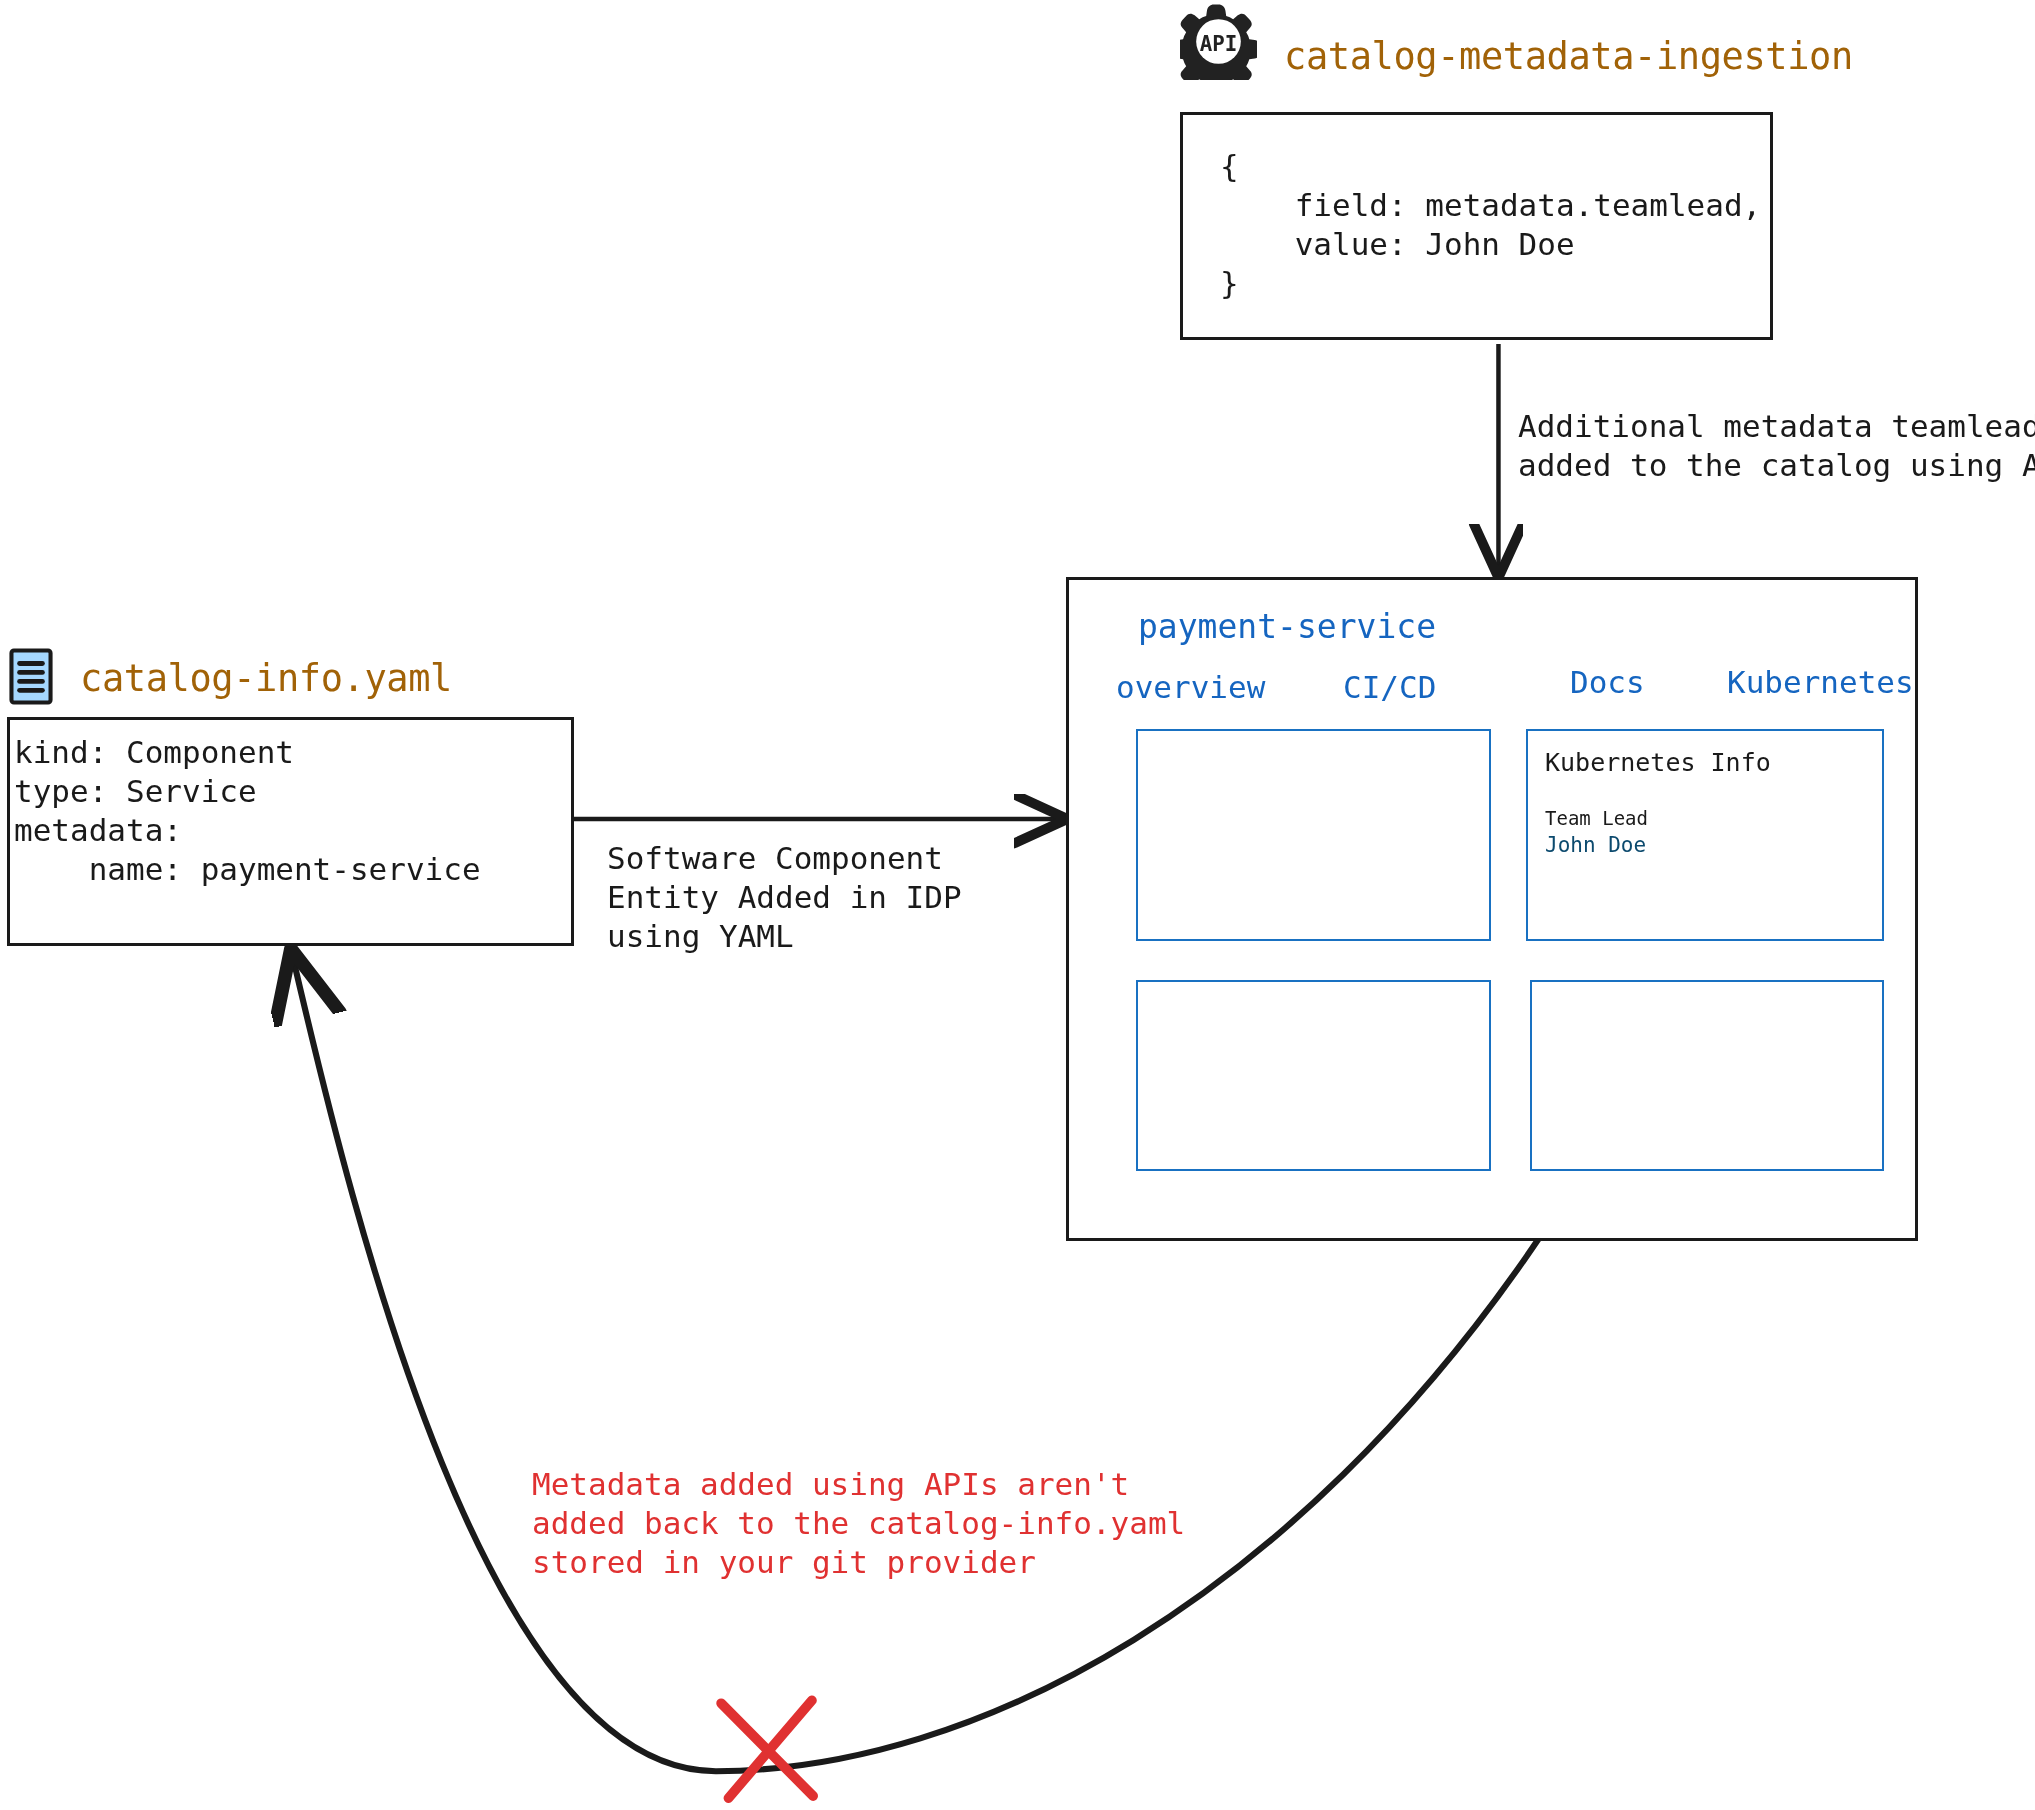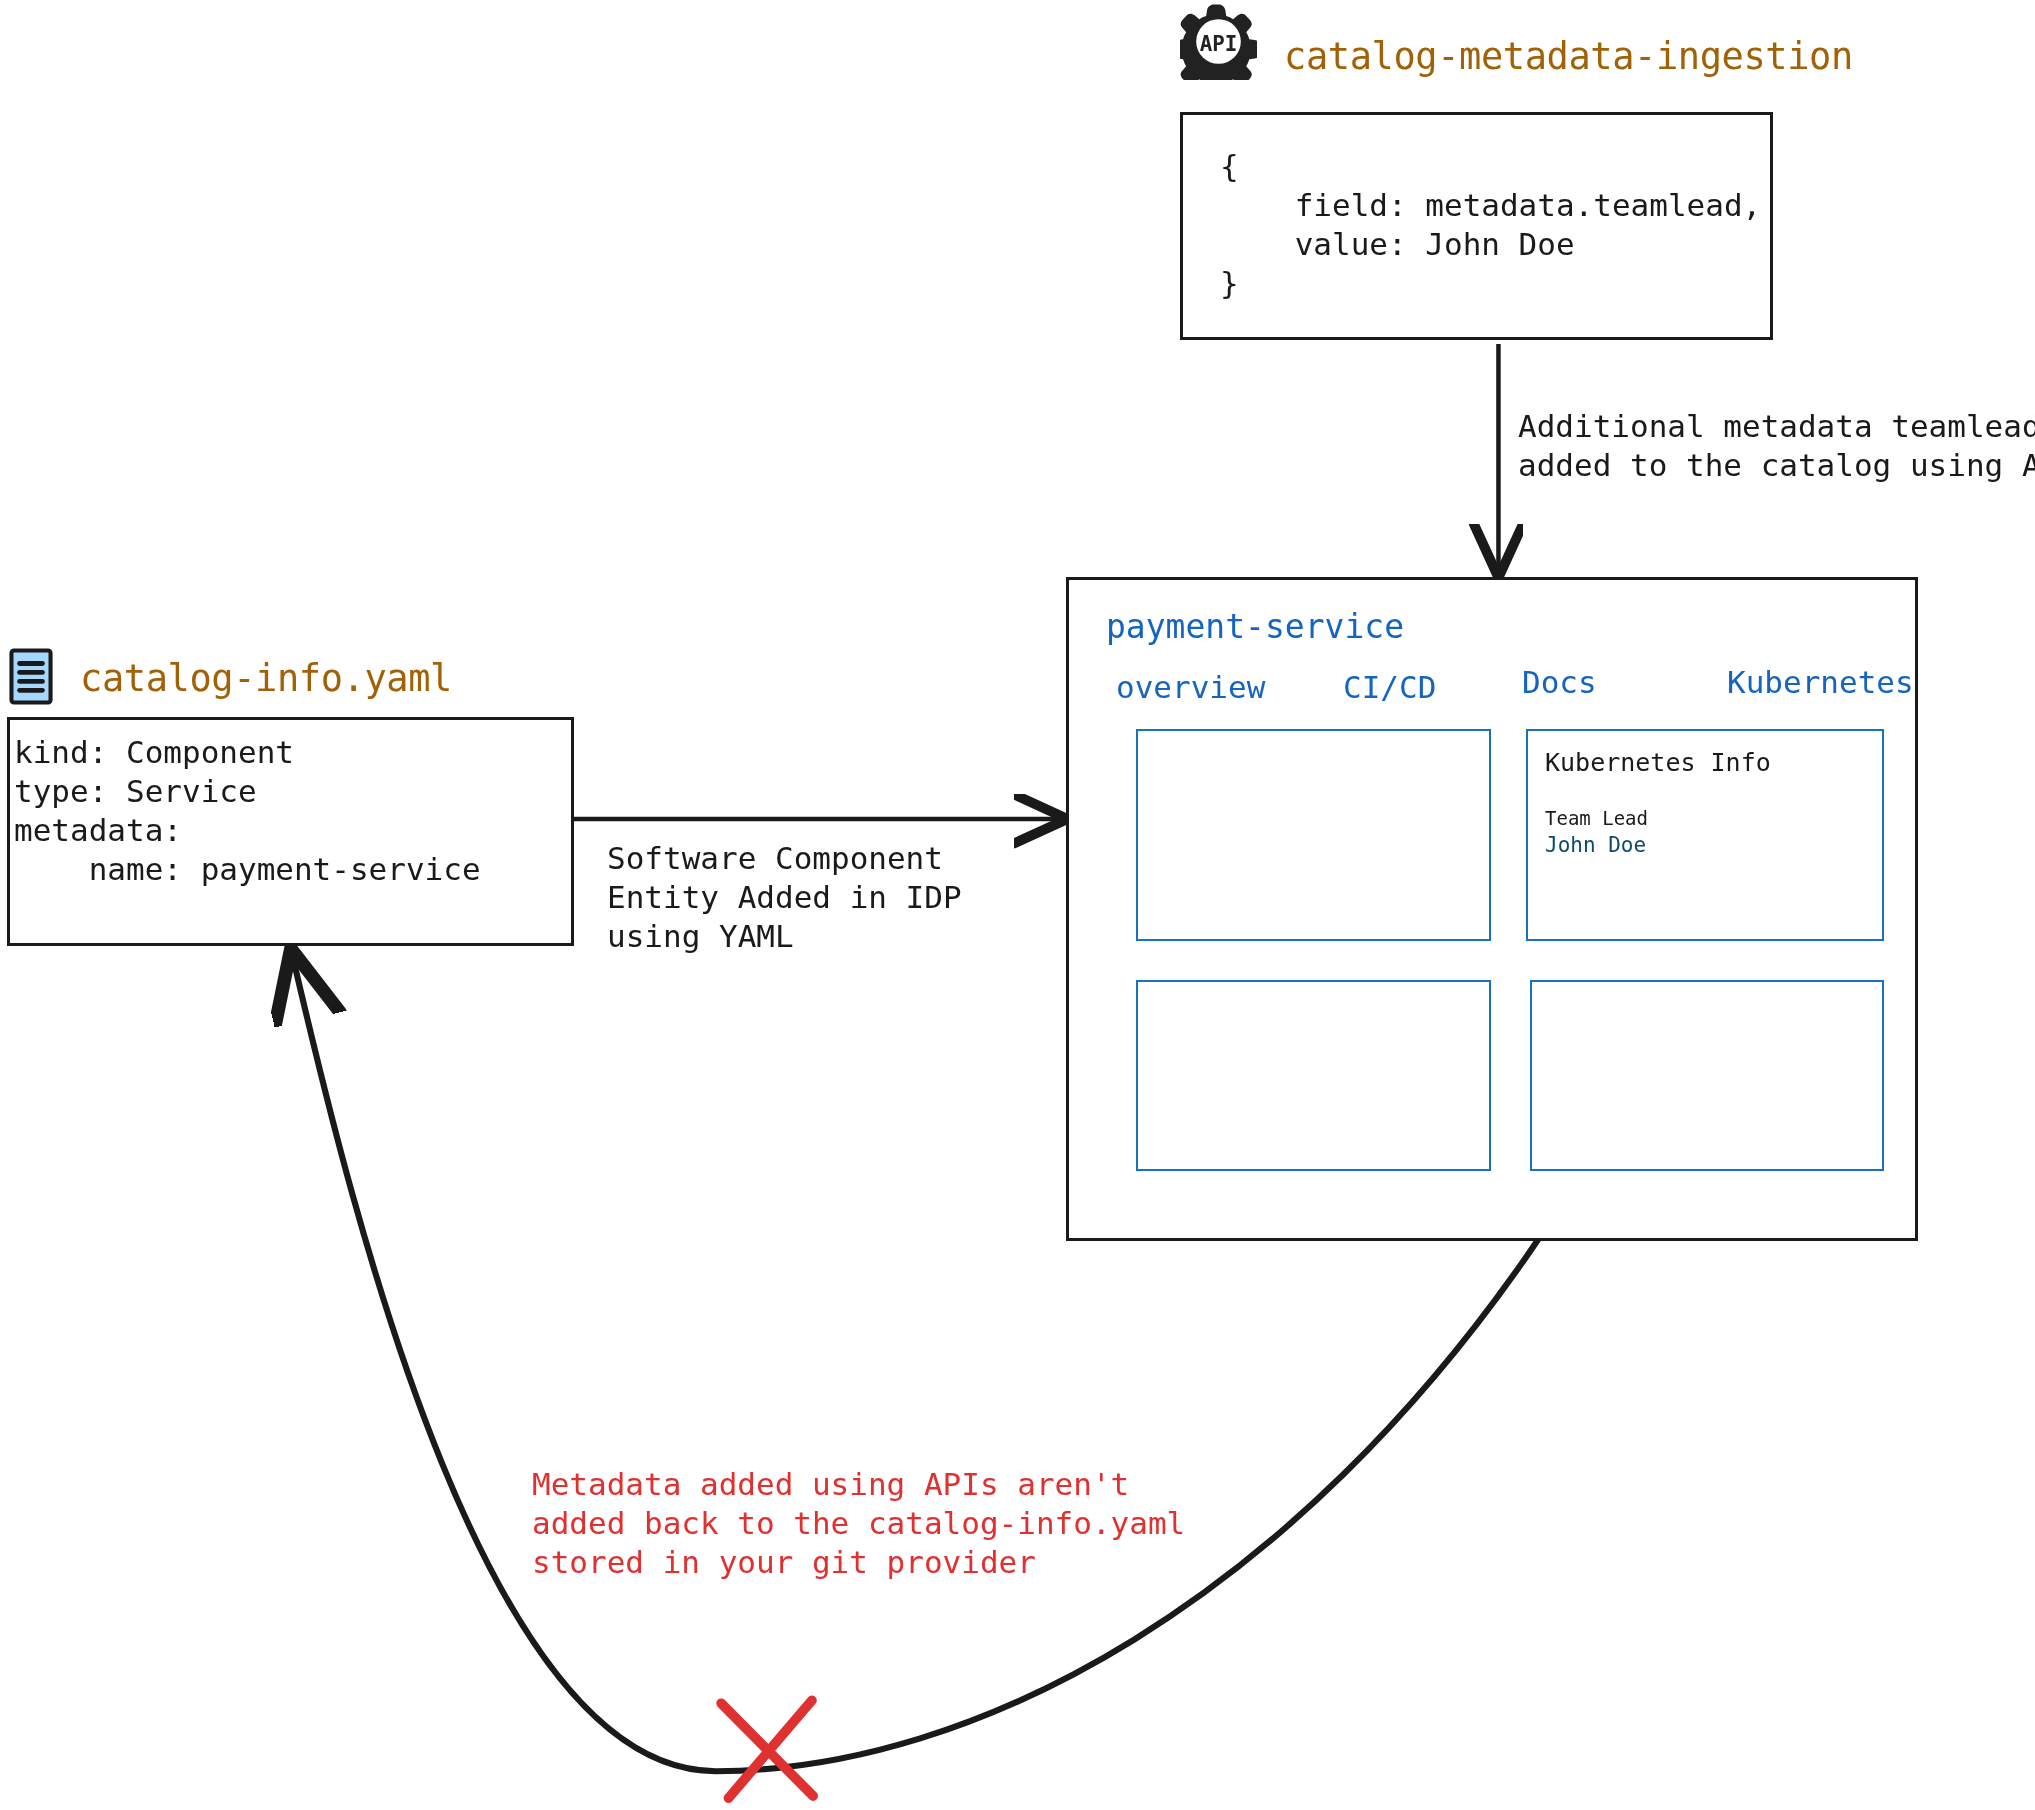--- a/index.html
+++ b/index.html
@@ -60,20 +60,21 @@
   .doc-icon{position:absolute;width:44px;height:57px;}
   .doc-icon svg{width:44px;height:57px;display:block;}
 
   
   .panel-title{
     position:absolute;
     font-family:"DejaVu Sans Mono", monospace;
     font-size:33px;
     color:#1565C0;
     white-space:nowrap;
+    margin-left:32px;
   }
   .tab{
     position:absolute;
     font-family:"DejaVu Sans Mono", monospace;
     font-size:31px;
     color:#1565C0;
     white-space:nowrap;
   }
   .card-h{
     position:absolute;
@@ -174,21 +175,21 @@
   <div class="label" style="left:607px;top:839px;">Software Component
 Entity Added in IDP
 using YAML</div>
 
   <div class="box" style="left:1066px;top:577px;width:852px;height:664px;"></div>
 
   <div class="panel-title" style="left:1106px;top:607px;">payment-service</div>
 
   <div class="tab" style="left:1116px;top:669px;">overview</div>
   <div class="tab" style="left:1343px;top:669px;">CI/CD</div>
-  <div class="tab" style="left:1522px;top:664px;">Docs</div>
+  <div class="tab" style="left:1570px;top:664px;">Docs</div>
   <div class="tab" style="left:1690px;top:664px;margin-left:37px;">Kubernetes</div>
 
   <div class="bluebox" style="left:1136px;top:729px;width:355px;height:212px;"></div>
 
   <div class="bluebox" style="left:1526px;top:729px;width:358px;height:212px;"></div>
   <div class="card-h" style="left:1545px;top:748px;">Kubernetes Info</div>
   <div class="card-k" style="left:1545px;top:807px;">Team Lead</div>
   <div class="card-v" style="left:1545px;top:833px;">John Doe</div>
 
   <div class="bluebox" style="left:1136px;top:980px;width:355px;height:191px;"></div>

